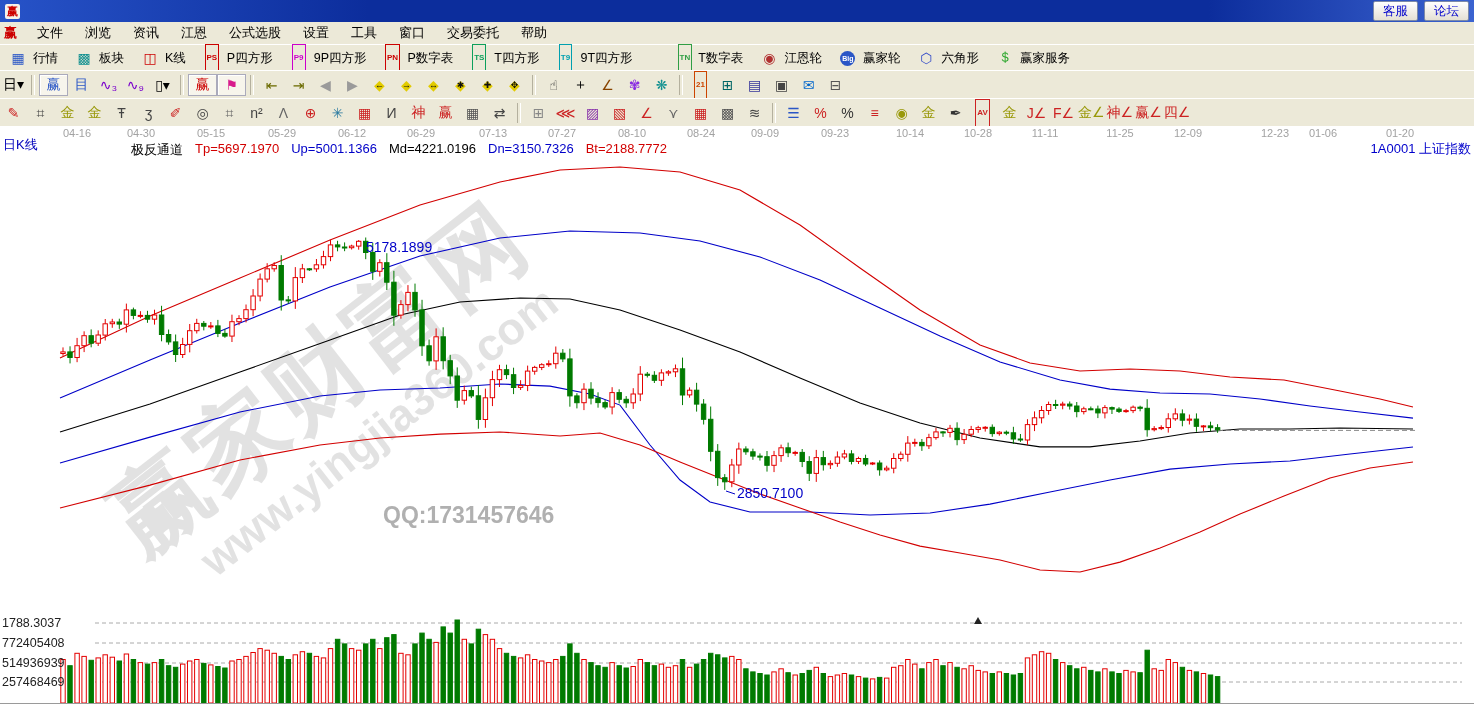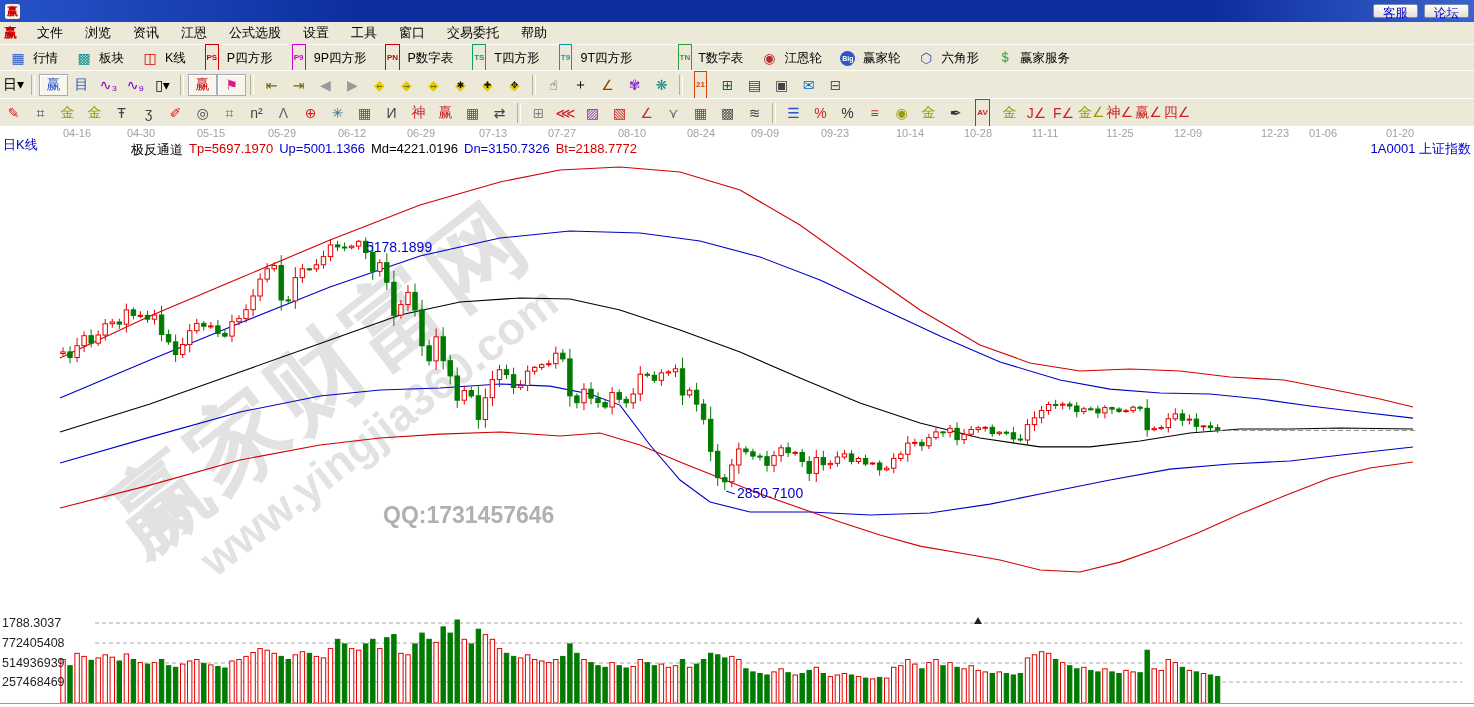--- a/index.html
+++ b/index.html
@@ -5,21 +5,21 @@
   html,body{margin:0;padding:0}
   body{width:1474px;height:707px;overflow:hidden;background:#ece9d8;
        font-family:"Liberation Sans","DejaVu Sans",sans-serif;position:relative}
   .titlebar{position:absolute;left:0;top:0;width:1474px;height:22px;
     background:linear-gradient(90deg,#2753c8,#0c2d9c 25%,#0c2d9c 82%,#3b63d0);
     display:flex;align-items:center}
   .app-icon{width:15px;height:15px;background:#f6f2ea;color:#c00;font-weight:bold;
     font-size:11px;line-height:15px;text-align:center;margin:0 5px;border-radius:2px;flex:0 0 auto}
   .title-text{color:#fff;font-weight:bold;font-size:12.5px;letter-spacing:1px;white-space:nowrap}
   .tb-buttons{margin-left:auto;display:flex;gap:6px;padding-right:5px}
-  .tb-buttons button{height:14px;font-size:12.5px;color:#0000cc;background:linear-gradient(#ffffff,#e4e0d4);
+  .tb-buttons button{height:20px;font-size:12.5px;color:#0000cc;background:linear-gradient(#ffffff,#e4e0d4);
     border:1px solid #7d8aa8;border-radius:2px;padding:0 9px;font-family:inherit}
   .menubar{position:absolute;top:22px;left:0;width:1474px;height:22px;background:#ece9d8;
     display:flex;align-items:center;font-size:13px;border-bottom:1px solid #d8d4c8}
   .menu-logo{color:#c00;font-weight:bold;margin:0 9px 0 4px;font-size:13px}
   .menu-item{padding:1px 11px;color:#000;cursor:default}
   .toolbar{position:absolute;left:0;width:1474px;background:#ece9d8;display:flex;align-items:center;
     border-top:1px solid #fff;border-bottom:1px solid #b8b4a2}
   .tb1{top:44px;height:26px}
   .tb2{top:70px;height:28px}
   .tb3{top:98px;height:28px}
@@ -29,21 +29,21 @@
   .ibtn.boxed{border:1px solid #aab;background:#f7f5ec;box-shadow:inset 1px 1px 0 #fff;height:20px}
   .ibtn .ov{position:absolute;font-size:9px;color:#111;font-weight:bold;left:50%;top:50%;transform:translate(-50%,-52%)}
   .sep{width:2px;height:20px;border-left:1px solid #b4b09e;border-right:1px solid #fff;margin:0 4px}
   .badge{font-size:8px;font-weight:bold;border:1px solid;padding:8px 1px;line-height:10px;letter-spacing:0}
   .round{font-size:7px;font-weight:bold;color:#fff;border-radius:50%;width:15px;height:15px;
     line-height:15px;text-align:center;display:inline-block}
   .chart{position:absolute;top:126px;left:0;width:1474px;height:581px;background:#fff}
   .chart svg{position:absolute;left:0;top:0}
   .period{position:absolute;left:3px;top:10px;color:#0000bb;font-size:13px}
   #dates span{position:absolute;top:1px;transform:translateX(-50%);color:#a2a2a2;font-size:11px;white-space:nowrap}
-  .legend{position:absolute;left:131px;top:15px;display:flex;gap:6px;font-size:13px;white-space:nowrap}
+  .legend{position:absolute;left:131px;top:15px;display:flex;gap:12px;font-size:13px;white-space:nowrap}
   .sym{position:absolute;right:3px;top:14px;color:#0000cc;font-size:13px;white-space:nowrap}
 </style>
 </head>
 <body>
 
 <div class="titlebar">
   <span class="app-icon">赢</span>
   <div class="tb-buttons">
     <button>客服</button>
     <button>论坛</button>

